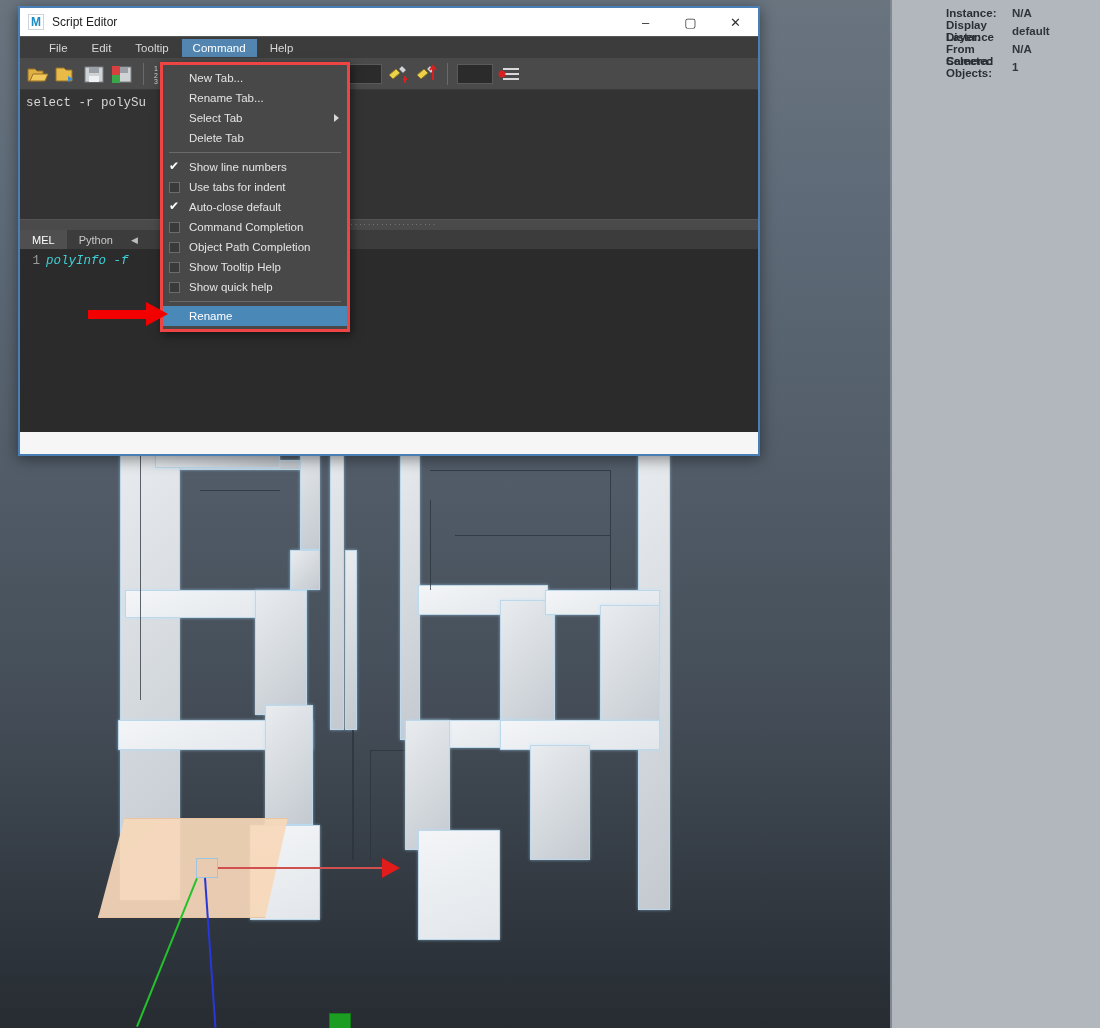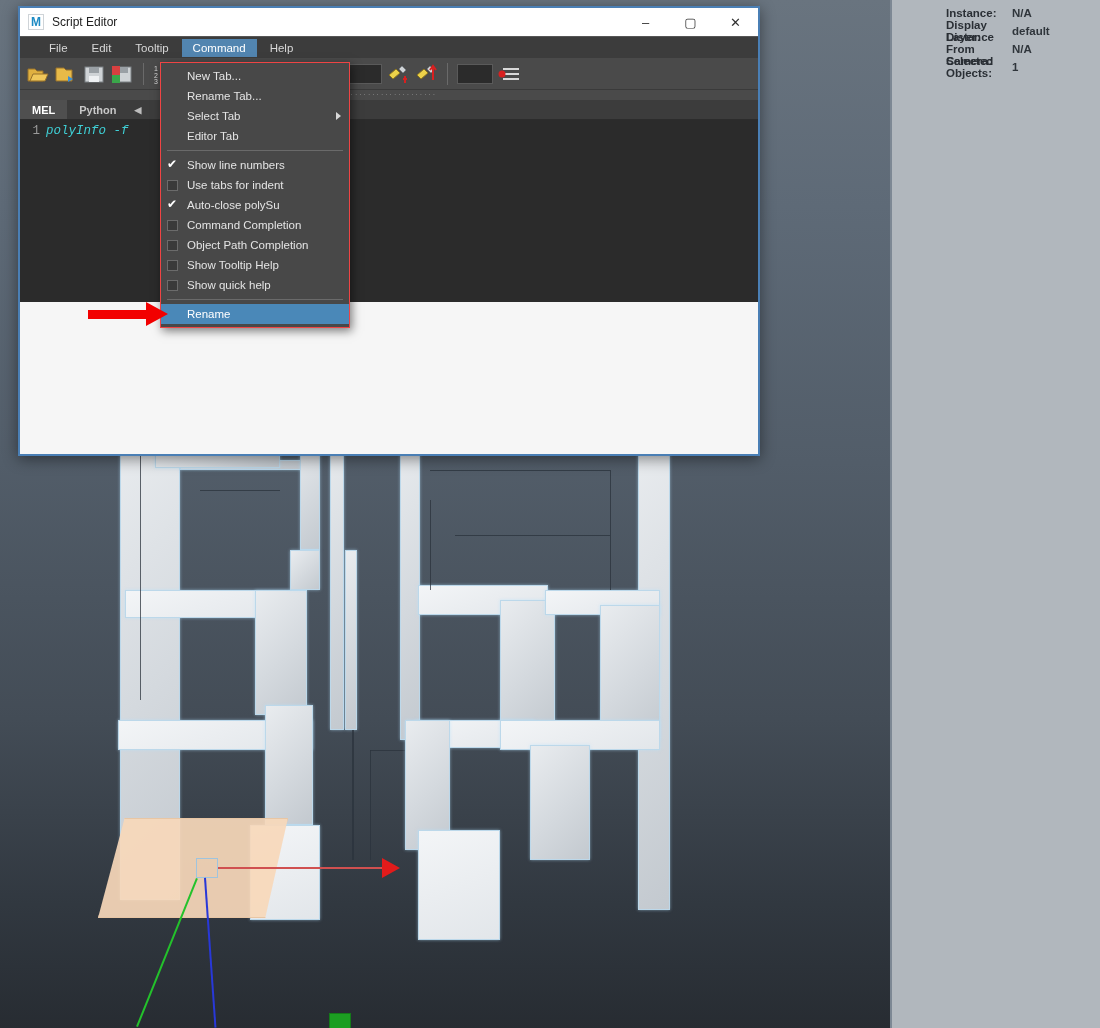--- a/index.html
+++ b/index.html
@@ -125,21 +125,20 @@
   }
   .splitter {
     height: 10px; background: #4a4a4a; display: flex; align-items: center;
     justify-content: flex-start; padding-left: 140px;
   }
   .dots { font-size: 7px; color: #8a8a8a; letter-spacing: 2px; line-height: 6px; }
 
   .tabrow {
     height: 20px; background: #3c3c3c; display: flex; align-items: center;
     border-bottom: 1px solid #2c2c2c;
-    font-weight: bold;
   }
   .tab {
     padding: 2px 12px; font-size: 11px; color: #c8c8c8; height: 19px;
     display: flex; align-items: center;
   }
   .tab.active { background: #4f4f4f; color: #ffffff; }
   .tab-arrow { padding: 2px 6px; font-size: 9px; color: #bdbdbd; }
 
   .editor-pane {
     background: #2b2b2b; position: relative;
@@ -147,21 +146,21 @@
   }
   .ed-line {
     display: flex; padding-top: 4px; font-size: 12.5px;
   }
   .ed-num { width: 26px; text-align: right; color: #9a9a9a; padding-right: 6px; }
   .ed-code { color: #3fd0d6; font-style: italic; white-space: pre; }
 
   
   .dropdown {
     position: absolute; left: 140px; top: 54px; width: 190px;
-    background: #484848; border: 1px solid #ef4444;
+    background: #484848; border: 3px solid #ef4444;
     box-shadow: 2px 3px 9px rgba(0,0,0,.5); z-index: 40;
     padding: 3px 0;
   }
   .dd-item {
     height: 20px; display: flex; align-items: center; position: relative;
     font-size: 11.5px; color: #e4e4e4; padding-left: 26px;
   }
   .dd-item.highlight { background: #4a88b8; color: #ffffff; }
   .dd-sep { height: 1px; background: #6a6a6a; margin: 4px 6px; }
   .dd-check {
@@ -361,20 +360,23 @@
       <div class="tb-icon">
         <svg width="24" height="24" viewBox="0 0 24 24">
             <rect x="6" y="6" width="16" height="2" fill="#d9d9d9"></rect>
             <rect x="6" y="11" width="16" height="2" fill="#d9d9d9"></rect>
             <rect x="6" y="16" width="16" height="2" fill="#d9d9d9"></rect>
             <circle cx="5" cy="12" r="3.5" fill="#d82020"></circle>
           </svg>
       </div>
     </div>
 
+    <div class="code-area">
+      <div class="code-line">select -r polySu</div>
+    </div>
 
     <div class="splitter">
       <div class="dots">································································</div>
     </div>
 
     <div class="tabrow">
       <div class="tab active">MEL</div>
       <div class="tab">Python</div>
       <div class="tab-arrow">◀</div>
     </div>
@@ -386,33 +388,33 @@
       </div>
     </div>
 
     <div class="dropdown">
       <div class="dd-item">New Tab...</div>
       <div class="dd-item">Rename Tab...</div>
       <div class="dd-item">
         <span>Select Tab</span>
         <span class="dd-sub"></span>
       </div>
-      <div class="dd-item">Editor Tab</div>
+      <div class="dd-item">Delete Tab</div>
       <div class="dd-sep"></div>
       <div class="dd-item">
         <span class="dd-check on"></span>
         <span>Show line numbers</span>
       </div>
       <div class="dd-item">
         <span class="dd-check"></span>
         <span>Use tabs for indent</span>
       </div>
       <div class="dd-item">
         <span class="dd-check on"></span>
-        <span>Auto-close polySu</span>
+        <span>Auto-close default</span>
       </div>
       <div class="dd-item">
         <span class="dd-check"></span>
         <span>Command Completion</span>
       </div>
       <div class="dd-item">
         <span class="dd-check"></span>
         <span>Object Path Completion</span>
       </div>
       <div class="dd-item">

